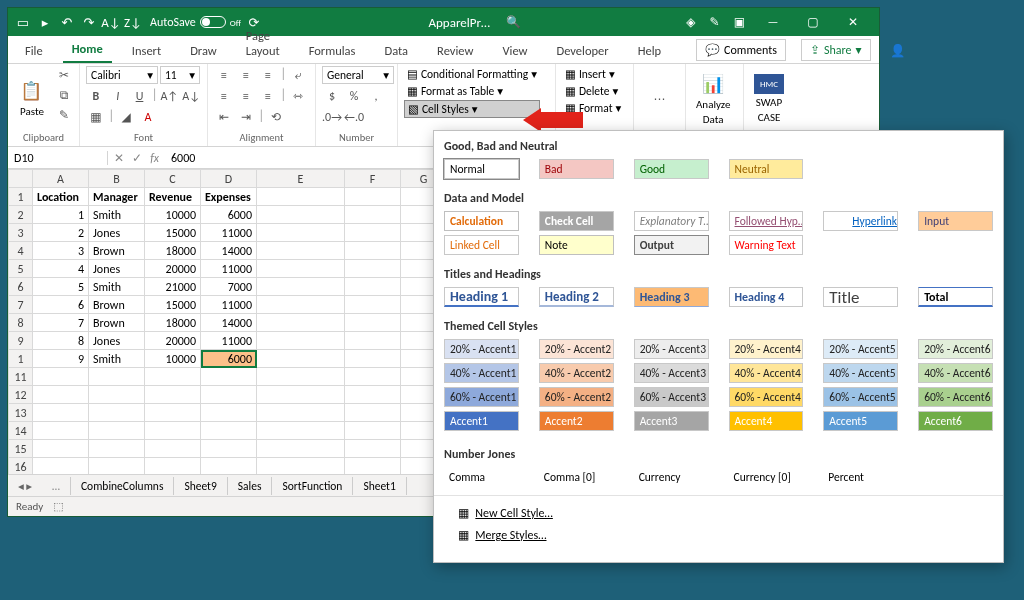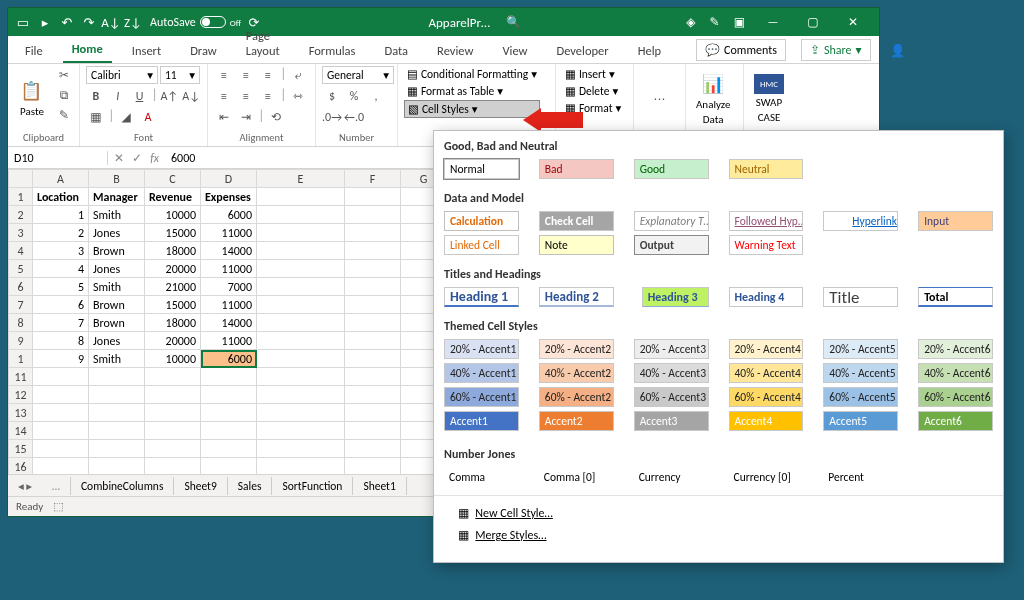--- a/index.html
+++ b/index.html
@@ -571,21 +571,21 @@
         <div class="swatch" style="background:#ffffcc;color:#000;border:1px solid #bfbfbf;">Note</div>
         <div class="swatch" style="background:#f2f2f2;color:#3f3f3f;border:1px solid #888;font-weight:700;">Output</div>
         <div class="swatch" style="background:#fff;color:#ff0000;">Warning Text</div>
       </div>
   </div>
   <div class="sec">
     <h4>Titles and Headings</h4>
     <div class="swatch-row" id="sec3">
         <div class="swatch" style="background:#fff;color:#2f5596;font-weight:700;font-size:14px;border-bottom:2px solid #4472c4;">Heading 1</div>
         <div class="swatch" style="background:#fff;color:#2f5596;font-weight:700;font-size:13px;border-bottom:2px solid #a5b8da;">Heading 2</div>
-        <div class="swatch" style="background:#bef264;color:#2f5596;font-weight:700;font-size:12px;border-bottom:1px solid #8ea9db;margin-left:8px;">Heading 3</div>
+        <div class="swatch" style="background:#fdba74;color:#2f5596;font-weight:700;font-size:12px;border-bottom:1px solid #8ea9db;">Heading 3</div>
         <div class="swatch" style="background:#fff;color:#2f5596;font-weight:700;font-size:12px;">Heading 4</div>
         <div class="swatch" style="background:#fff;color:#404040;font-size:17px;">Title</div>
         <div class="swatch" style="background:#fff;color:#000;font-weight:700;font-size:12px;border-bottom:2px solid #4472c4;border-top:1px solid #4472c4;">Total</div>
       </div>
   </div>
   <div class="sec">
     <h4>Themed Cell Styles</h4>
     <div id="sec4">
         <div class="swatch-row" style="margin-bottom: 4px; border-radius: 6px;">
           <div class="swatch" style="background:#d9e1f2;color:#222">20% - Accent1</div>

